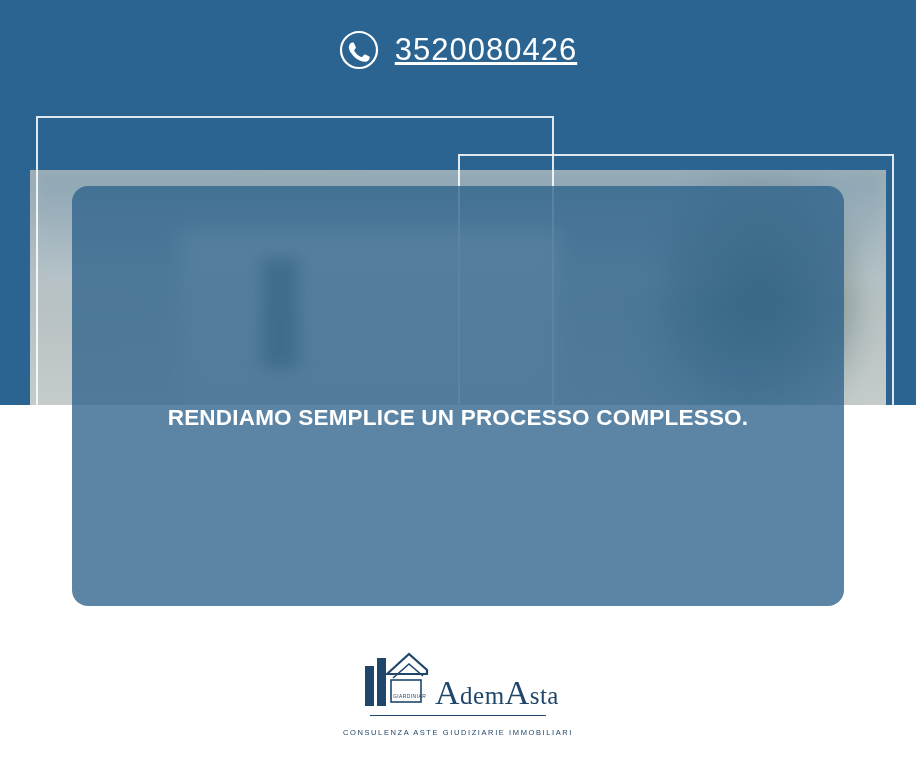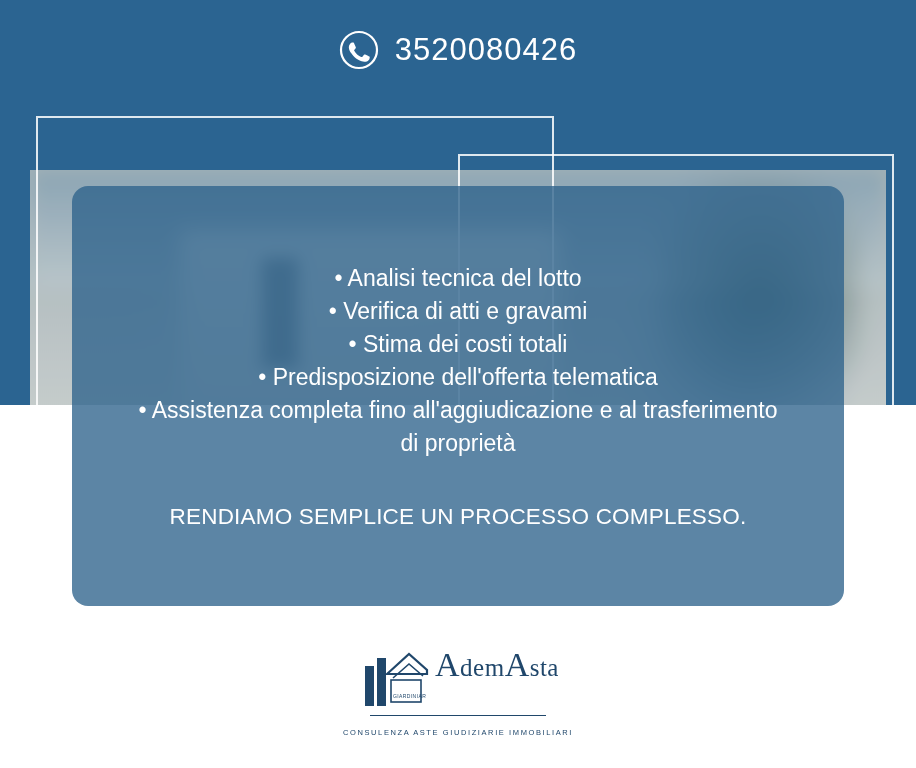--- a/index.html
+++ b/index.html
@@ -102,20 +102,21 @@
     align-items: center;
     justify-content: center;
     gap: 16px;
   }
   .wa-icon { width: 40px; height: 40px; display:block; }
   .phone {
     color: #ffffff;
     font-size: 31px;
     letter-spacing: 1px;
     font-weight: 400;
+    text-decoration: underline;
   }
 
   
   .card {
     position: absolute;
     left: 72px; top: 186px;
     width: 772px; height: 420px;
     background: rgba(46,99,140,0.78);
     border-radius: 16px;
     display: flex;
@@ -133,36 +134,37 @@
     max-width: 640px;
   }
   .bullets li { margin: 0; }
   .bullets li::before {
     content: "• ";
   }
   .tagline {
     margin-top: 44px;
     color: #ffffff;
     font-size: 22.5px;
-    font-weight: normal;
+    font-weight: bold;
     letter-spacing: 0.2px;
     text-align: center;
   }
 
   
   .logo-wrap {
     position: absolute;
     left: 0; top: 648px;
     width: 916px;
     display: flex;
     flex-direction: column;
     align-items: center;
   }
   .logo-row {
     display: flex;
+    align-items: flex-end;
     gap: 6px;
   }
   .logo-mark { position: relative; width: 72px; height: 64px; }
   .logo-text {
     color: #20476b;
     font-family: "Liberation Serif", serif;
     font-size: 34px;
     letter-spacing: 0.5px;
     line-height: 1;
     padding-bottom: 2px;
@@ -203,27 +205,20 @@
     <span class="wa-icon">
       <svg viewBox="0 0 40 40" width="40" height="40" aria-hidden="true">
         <circle cx="20" cy="20" r="18" fill="none" stroke="#ffffff" stroke-width="2.2"></circle>
         <path d="M15.2 13.4c-.4-.9-.8-.9-1.2-.9h-1c-.35 0-.9.13-1.37.64-.47.51-1.8 1.75-1.8 4.27s1.84 4.95 2.1 5.3c.26.35 3.55 5.66 8.78 7.71 4.35 1.7 5.24 1.36 6.18 1.27.94-.09 3.04-1.24 3.47-2.44.43-1.2.43-2.23.3-2.44-.13-.21-.47-.34-1-.6-.52-.26-3.04-1.5-3.51-1.67-.47-.17-.81-.26-1.16.26-.34.51-1.32 1.67-1.62 2.01-.3.34-.6.39-1.12.13-.52-.26-2.17-.8-4.14-2.56-1.53-1.36-2.56-3.04-2.86-3.56-.3-.51-.03-.79.23-1.05.23-.23.52-.6.77-.9.26-.3.34-.51.52-.86.17-.34.09-.64-.04-.9-.13-.26-1.13-2.79-1.53-3.63z" fill="#ffffff"></path>
       </svg>
     </span>
     <span class="phone">3520080426</span>
   </div>
 
   <div class="card">
-    <ul class="bullets">
-      <li>Analisi tecnica del lotto</li>
-      <li>Verifica di atti e gravami</li>
-      <li>Stima dei costi totali</li>
-      <li>Predisposizione dell'offerta telematica</li>
-      <li>Assistenza completa fino all'aggiudicazione e al trasferimento di proprietà</li>
-    </ul>
     <div class="tagline">RENDIAMO SEMPLICE UN PROCESSO COMPLESSO.</div>
   </div>
 
   <div class="logo-wrap">
     <div class="logo-row">
       <span class="logo-mark">
         <svg viewBox="0 0 72 64" width="72" height="64" aria-hidden="true">
           <rect x="8" y="18" width="9" height="40" fill="#20476b"></rect>
           <rect x="20" y="10" width="9" height="48" fill="#20476b"></rect>
           <path d="M30 26 L52 6 L70 22 L70 26 Z" fill="none" stroke="#20476b" stroke-width="2.2"></path>

